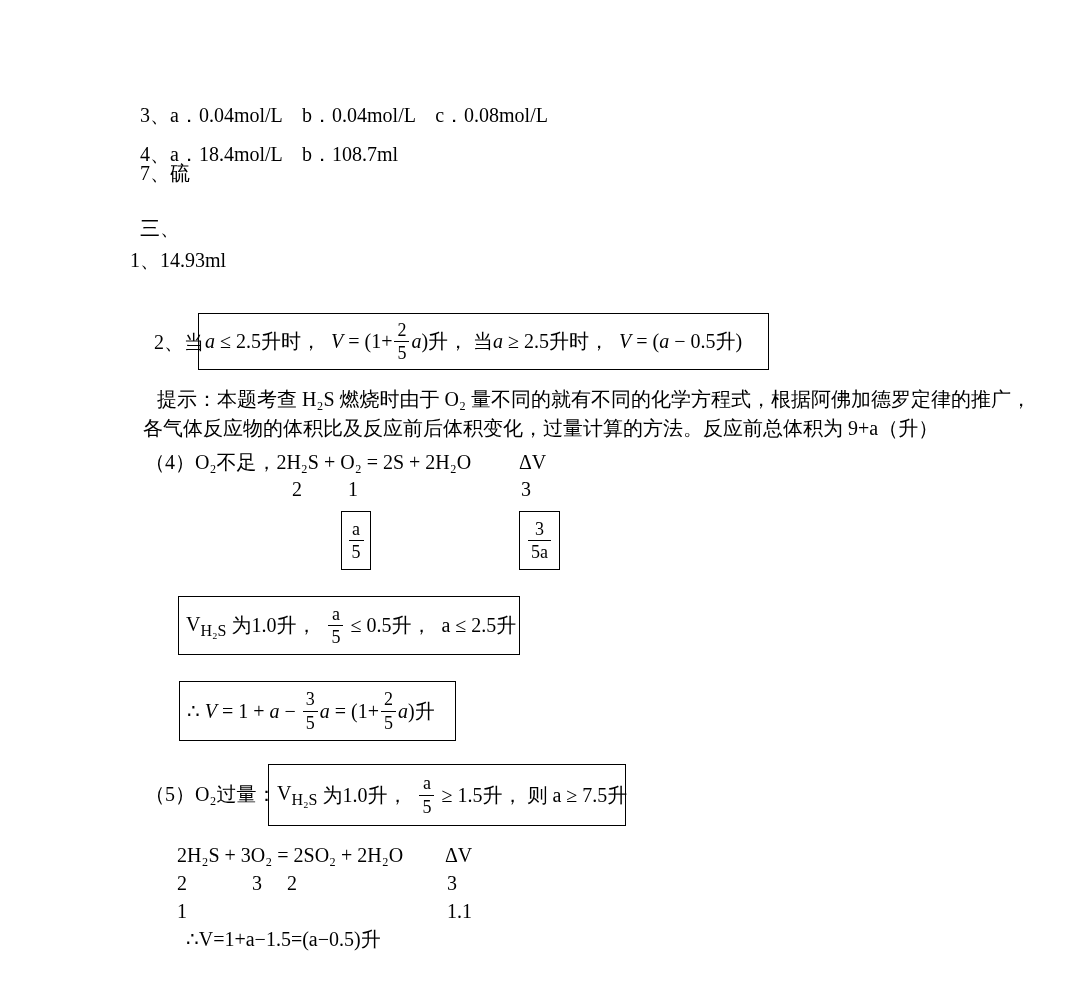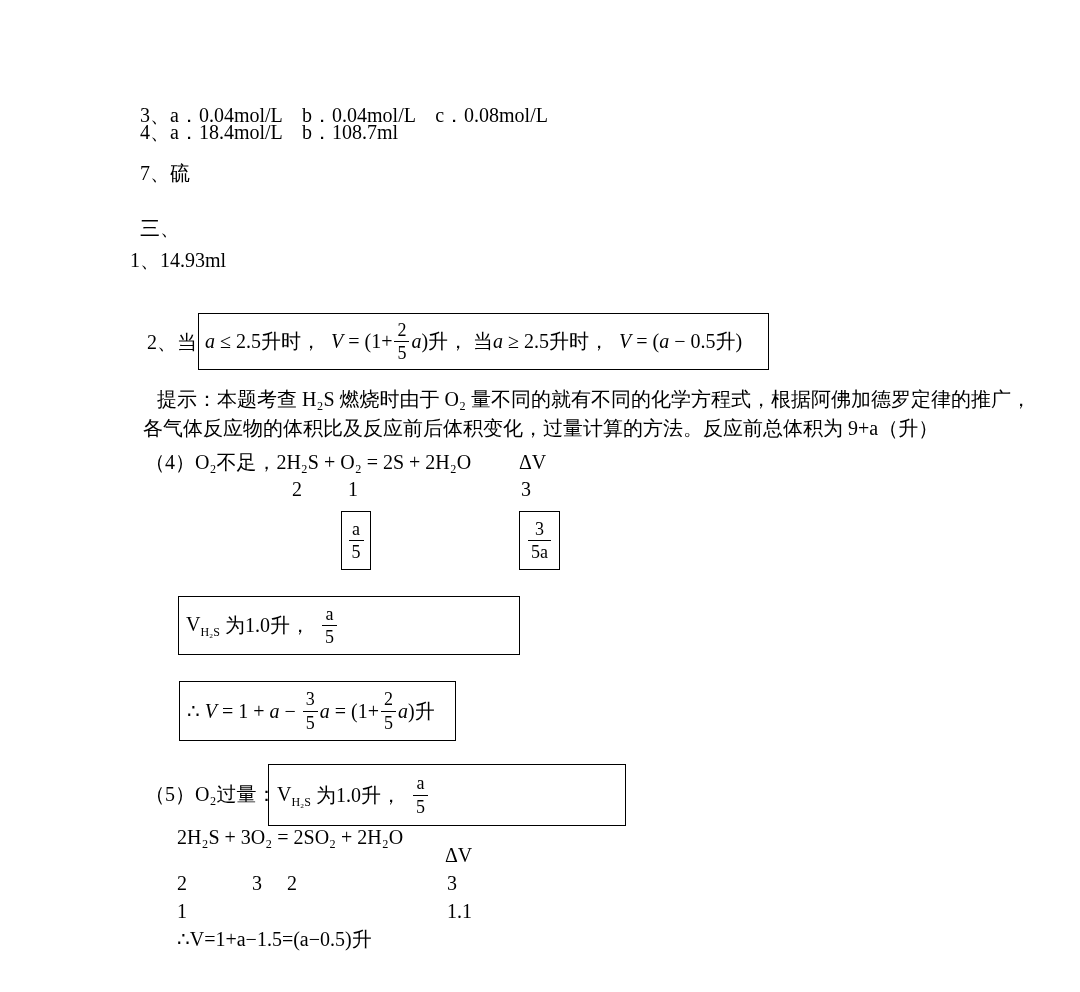--- a/index.html
+++ b/index.html
@@ -14,34 +14,34 @@
     display:flex;align-items:center;white-space:pre;
     font-size:20px;box-sizing:border-box;
   }
   .mi{font-style:italic;}
   .frac{
     display:inline-flex;flex-direction:column;align-items:center;
     line-height:1.12;font-size:18px;text-align:center;margin:0 2px;
   }
   .frac .fn{padding:0 3px 1px;}
   .frac .fd{border-top:1.4px solid #000;padding:1px 3px 0;}
-  sub.chemsub{font-size:12px;line-height:1;}
+  sub.chemsub{font-size:16px;line-height:1;}
   .vwrap{display:inline-block;white-space:pre;}
 </style>
 </head>
 <body>
 
 <div class="abs" style="left:140px;top:103px">3、a．0.04mol/L    b．0.04mol/L    c．0.08mol/L</div>
-<div class="abs" style="left:140px;top:120px">4、a．18.4mol/L    b．108.7ml</div>
+<div class="abs" style="left:140px;top:142px">4、a．18.4mol/L    b．108.7ml</div>
 <div class="abs" style="left:140px;top:161px">7、硫</div>
 
 <div class="abs" style="left:140px;top:216px">三、</div>
 <div class="abs" style="left:130px;top:248px">1、14.93ml</div>
 
-<div class="abs" style="left:147px;top:330px">2、当</div>
+<div class="abs" style="left:154px;top:330px">2、当</div>
 <div class="boxflex" style="left:198px;top:313px;width:571px;height:57px;padding-left:6px">
   <span class="mi">a</span>
   <span> ≤ 2.5升时，  </span>
   <span class="mi">V</span>
   <span> = (1+</span>
   <span class="frac">
     <span class="fn">2</span>
     <span class="fd">5</span>
   </span>
   <span class="mi">a</span>
@@ -77,20 +77,21 @@
   </span>
 </div>
 
 <div class="boxflex" style="left:178px;top:596px;width:342px;height:59px;padding-left:7px">
   <span class="vwrap"><span>V</span><sub class="chemsub">H₂S</sub></span>
   <span> 为1.0升，  </span>
   <span class="frac">
     <span class="fn">a</span>
     <span class="fd">5</span>
   </span>
+  <span> ≤ 0.5升，  a ≤ 2.5升</span>
 </div>
 
 <div class="boxflex" style="left:179px;top:681px;width:277px;height:60px;padding-left:7px">
   <span>∴ </span>
   <span class="mi">V</span>
   <span> = 1 + </span>
   <span class="mi">a</span>
   <span> − </span>
   <span class="frac">
     <span class="fn">3</span>
@@ -107,26 +108,27 @@
 </div>
 
 <div class="abs" style="left:145px;top:782px">（5）O₂过量：</div>
 <div class="boxflex" style="left:268px;top:764px;width:358px;height:62px;padding-left:8px">
   <span class="vwrap"><span>V</span><sub class="chemsub">H₂S</sub></span>
   <span> 为1.0升，  </span>
   <span class="frac">
     <span class="fn">a</span>
     <span class="fd">5</span>
   </span>
+  <span> ≥ 1.5升， 则 a ≥ 7.5升</span>
 </div>
 
-<div class="abs" style="left:177px;top:825px">2H₂S + 3O₂ = 2SO₂ + 2H₂O</div>
+<div class="abs" style="left:177px;top:843px">2H₂S + 3O₂ = 2SO₂ + 2H₂O</div>
 <div class="abs" style="left:445px;top:843px">ΔV</div>
 
 <div class="abs" style="left:177px;top:871px">2</div>
 <div class="abs" style="left:252px;top:871px">3</div>
 <div class="abs" style="left:287px;top:871px">2</div>
 <div class="abs" style="left:447px;top:871px">3</div>
 
 <div class="abs" style="left:177px;top:899px">1</div>
 <div class="abs" style="left:447px;top:899px">1.1</div>
 
-<div class="abs" style="left:177px;top:927px">∴V=1+a−1.5=(a−0.5)升</div>
+<div class="abs" style="left:186px;top:927px">∴V=1+a−1.5=(a−0.5)升</div>
 
 </body></html>

